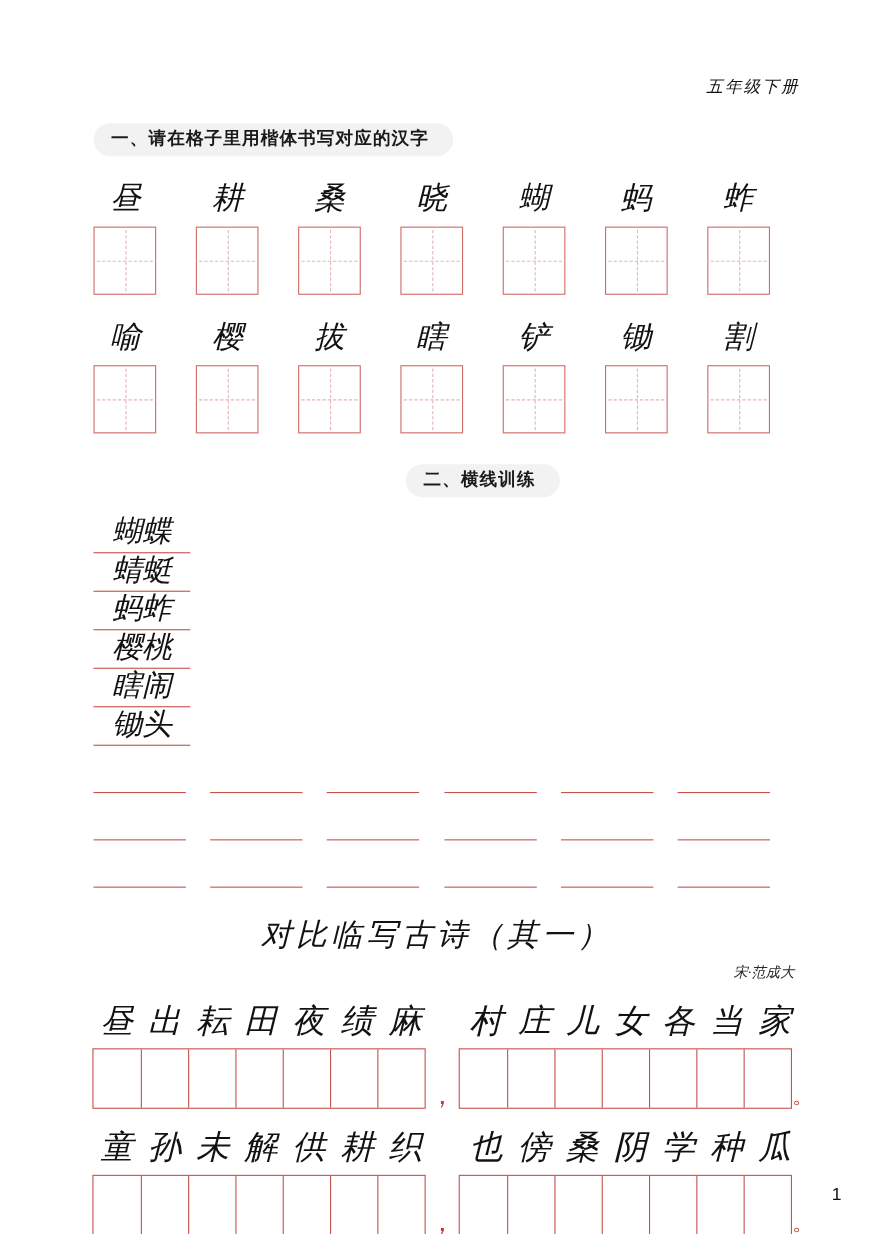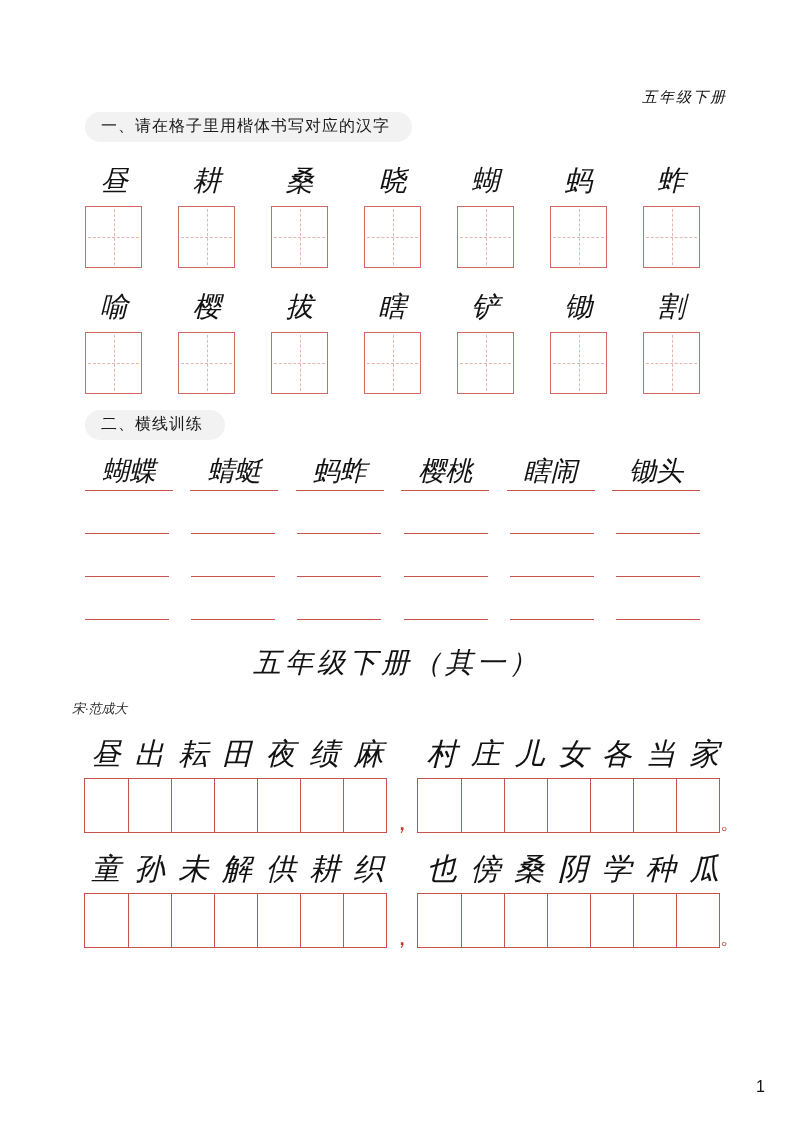--- a/index.html
+++ b/index.html
@@ -10,36 +10,36 @@
     overflow:hidden;
     font-family:"Liberation Serif","DejaVu Serif",serif;
     color:#1a1a1a;
   }
   * { box-sizing:border-box; }
 
   
   .hw { font-family:"Liberation Serif","DejaVu Serif",serif; font-style:italic; color:#121212; }
 
   .header-right {
-    position:absolute; top:88px; right:66px;
+    position:absolute; top:70px; right:66px;
     font-size:15px; letter-spacing:2px;
   }
 
   .pill-row { margin-left:85px; }
   .pill {
     display:inline-block;
     background:var(--pill-bg,#f2f2f2);
     border-radius:16px;
     padding:4px 22px 5px 16px;
     font-family:"Liberation Sans","DejaVu Sans",sans-serif;
-    font-weight:normal; font-size:16px; color:#1a1a1a;
+    font-weight:bold; font-size:16px; color:#1a1a1a;
     letter-spacing:1px;
   }
   .pr1 { padding-top:112px; }
-  .pr2 { margin-top:16px; }
+  .pr2 { margin-top:28px;text-align:center; }
   .pr3 { margin-top:30px; }
 
   
   .char-row {
     display:flex; justify-content:space-between;
     width:615px; margin:22px 0 0 85px;
   }
   .char-slot { width:58px; text-align:center; font-size:28px; line-height:34px; }
   .grid-row {
     display:flex; justify-content:space-between;
@@ -57,35 +57,35 @@
   .tzg::after {
     content:""; position:absolute; top:2px; bottom:2px; left:50%;
     border-left:1px dashed var(--grid-cross,#e3b6b4);
   }
 
   
   .word-row {
     display:flex; justify-content:space-between;
     width:615px; margin:10px 0 0 85px;
   }
-  .word-row.first { margin-top:16px; }
+  .word-row.first { margin-top:16px;flex-direction:column; }
   .word {
     display:inline-block; width:88px; text-align:center;
     font-size:27px; line-height:31px; padding-bottom:3px;
     border-bottom:1px solid var(--underline,#c9524c);
   }
   .blank-row {
     display:flex; justify-content:space-between;
     width:615px; margin:42px 0 10px 85px; height:1px;
   }
   .blank-line { width:84px; height:1px; border-bottom:1px solid var(--underline,#c9524c); }
 
   
   .poem-title { width:650px; margin:24px 0 0 72px; text-align:center; font-size:28px; letter-spacing:4px; }
-  .poem-author { width:650px; margin:18px 0 0 72px; text-align:left; font-size:13px; color:#2a2a2a; }
+  .poem-author { width:650px; margin:6px 0 0 72px; text-align:right; font-size:13px; color:#2a2a2a; }
   .poem-char-row { display:flex; width:680px; margin:16px 0 0 84px; align-items:flex-end; }
   .char-group { display:flex; width:306px; }
   .poem-char { flex:1; text-align:center; font-size:30px; line-height:40px; }
   .char-spacer { width:30px; }
   .strip-row { display:flex; width:680px; margin:4px 0 0 84px; align-items:flex-end; }
   .strip { display:flex; border:1px solid var(--strip-border,#c4524d); background:#fff; }
   .strip-cell { width:43px; height:53px; border-left:1px solid var(--strip-border,#c4524d); }
   .strip-cell:first-child { border-left:none; }
   .punct {
     width:30px; text-align:center;
@@ -183,21 +183,21 @@
         <div class="blank-line"></div>
         <div class="blank-line"></div>
         <div class="blank-line"></div>
         <div class="blank-line"></div>
         <div class="blank-line"></div>
         <div class="blank-line"></div>
       </div>
     </div>
 
 
-  <div class="poem-title hw">五年级下册（其一）</div>
+  <div class="poem-title hw">对比临写古诗（其一）</div>
   <div class="poem-author hw">宋·范成大</div>
 
   <div id="s3">
       <div class="poem-char-row">
         <div class="char-group">
           <span class="poem-char hw">昼</span>
           <span class="poem-char hw">出</span>
           <span class="poem-char hw">耘</span>
           <span class="poem-char hw">田</span>
           <span class="poem-char hw">夜</span>

